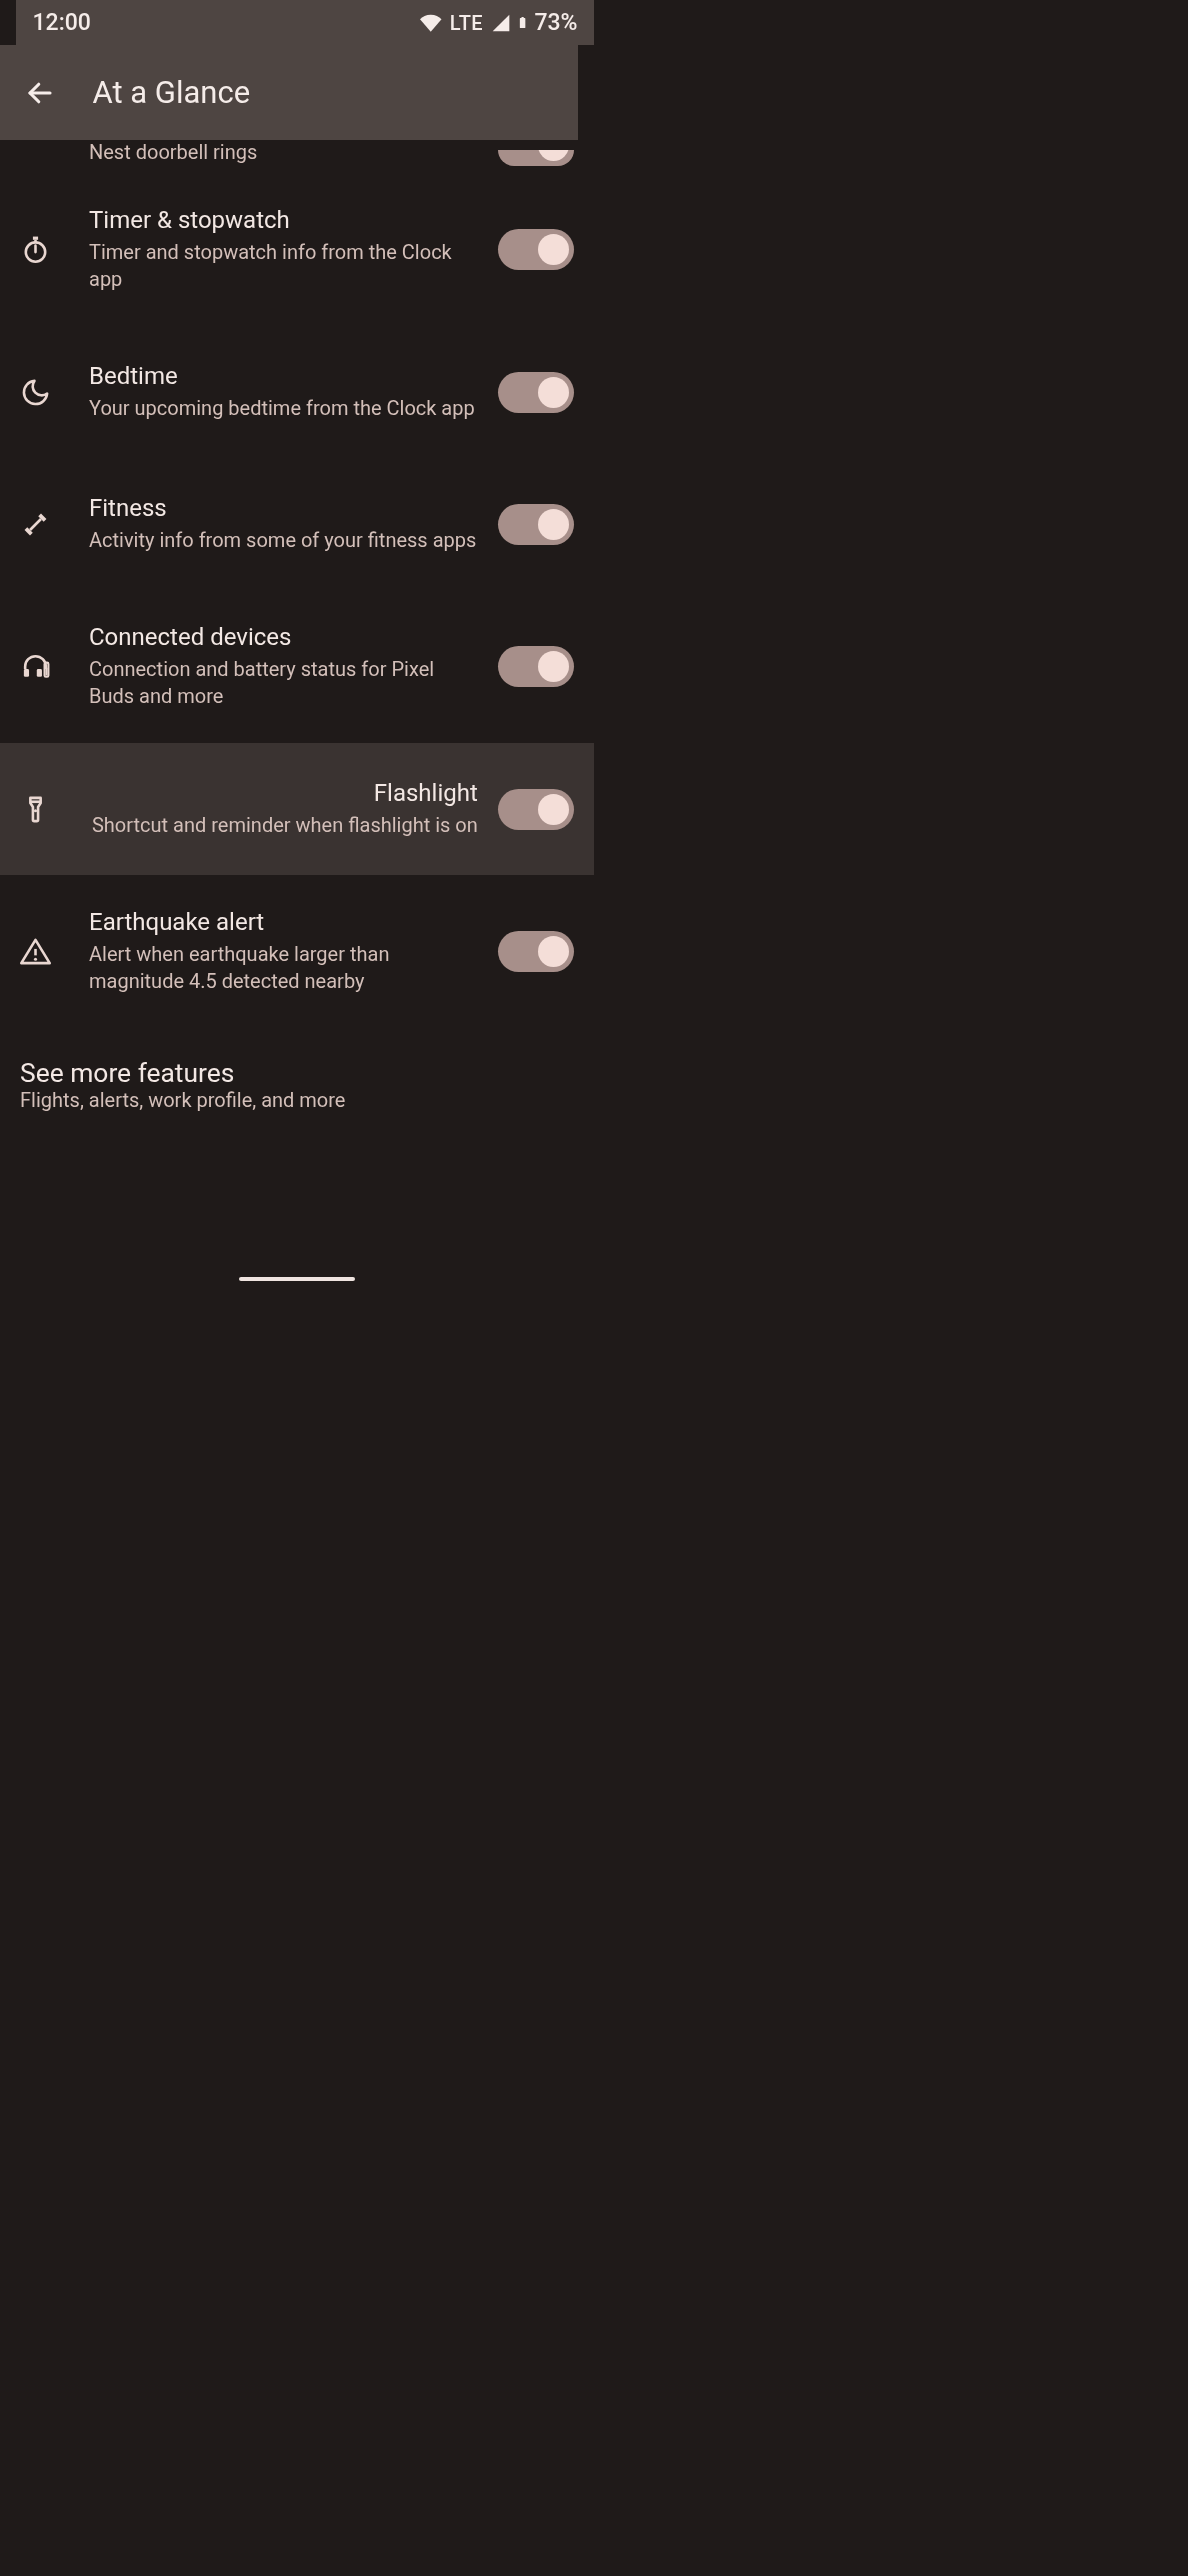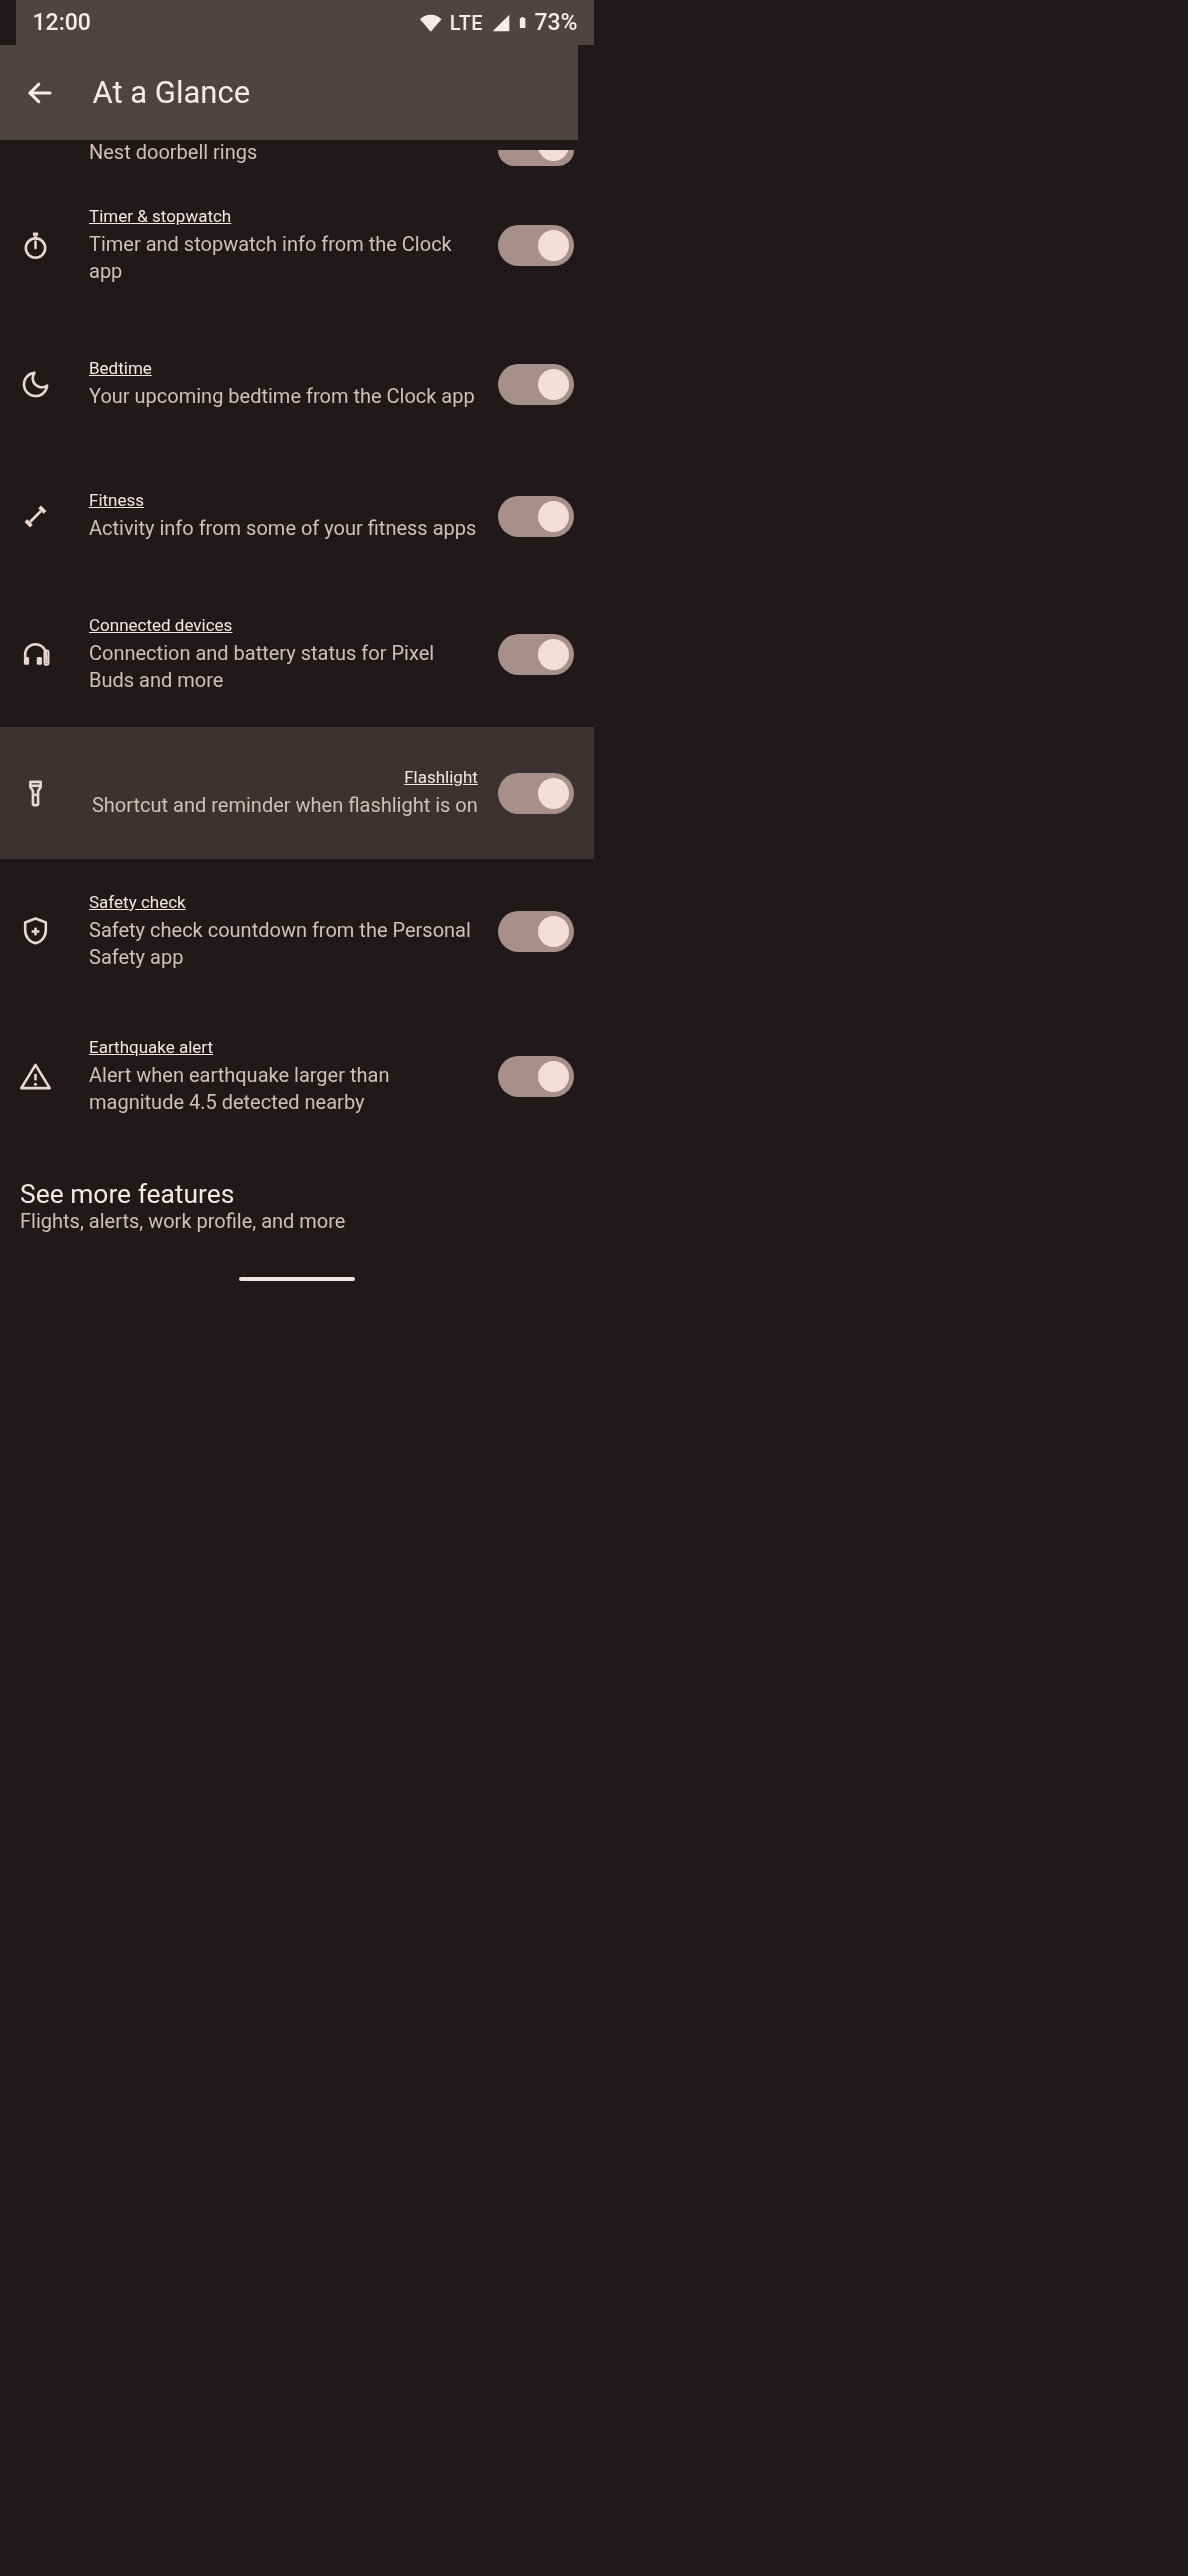--- a/index.html
+++ b/index.html
@@ -86,25 +86,24 @@
     width: 69px;
     display: flex; align-items: center; justify-content: flex-start;
     color: #e9d7d1;
   }
   .icon-col svg { width: 31px; height: 31px; }
   .text-col {
     flex: 1;
     padding-right: 13.2px;
   }
   .row-title {
-    font-size: 17px;
+    font-size: 24px;
     color: #f3e8e4;
     font-weight: 400;
     margin-bottom: 5px;
-    text-decoration: underline;
   }
   .row-subtitle {
     font-size: 20px;
     color: #d3bfb9;
     line-height: 1.35;
   }
   .toggle-col {
     width: 83px;
     display: flex; justify-content: flex-end;
   }
@@ -273,34 +272,20 @@
           <div class="row-title">Flashlight</div>
           <div class="row-subtitle">Shortcut and reminder when flashlight is on</div>
         </div>
         <div class="toggle-col">
           <div class="toggle"></div>
         </div>
       </div>
       <div class="row">
         <div class="icon-col">
           <svg viewBox="0 0 24 24">
-            <use href="#ic-shield"></use>
-          </svg>
-        </div>
-        <div class="text-col">
-          <div class="row-title">Safety check</div>
-          <div class="row-subtitle">Safety check countdown from the Personal Safety app</div>
-        </div>
-        <div class="toggle-col">
-          <div class="toggle"></div>
-        </div>
-      </div>
-      <div class="row">
-        <div class="icon-col">
-          <svg viewBox="0 0 24 24">
             <use href="#ic-warning"></use>
           </svg>
         </div>
         <div class="text-col">
           <div class="row-title">Earthquake alert</div>
           <div class="row-subtitle">Alert when earthquake larger than magnitude 4.5 detected nearby</div>
         </div>
         <div class="toggle-col">
           <div class="toggle"></div>
         </div>

